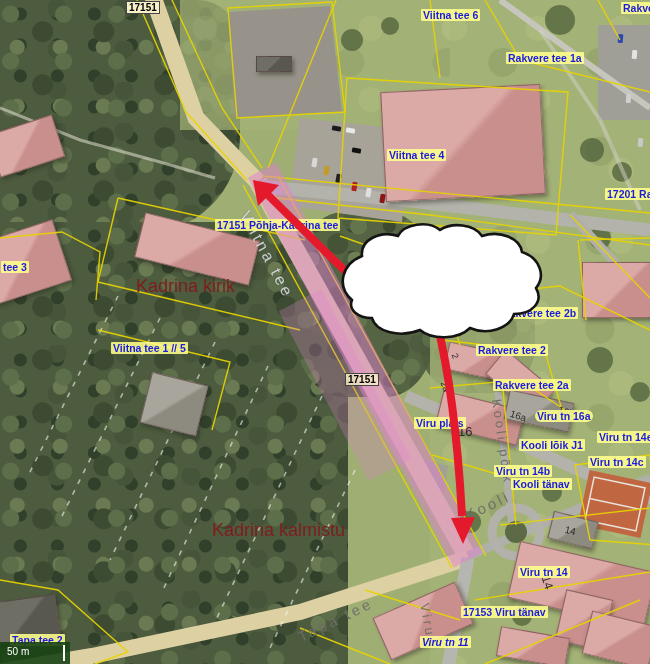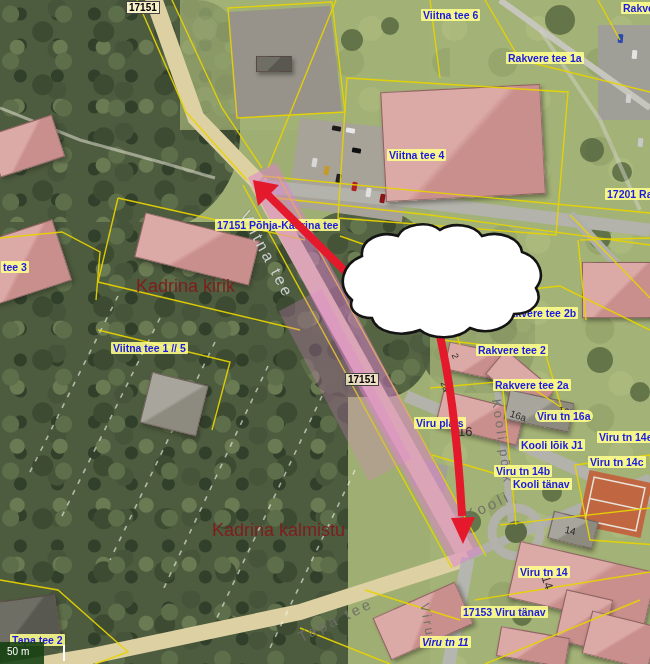--- a/index.html
+++ b/index.html
@@ -40,21 +40,21 @@
             text-shadow:0 0 2px rgba(60,60,60,.4);}
   .roadname-dark{position:absolute;color:rgba(110,110,104,.95);font-size:15px;
             letter-spacing:3px;white-space:nowrap;transform-origin:left top;}
   .bnum{position:absolute;color:#2c2c2c;font-size:10px;white-space:nowrap;
         transform-origin:left top;}
   .coop{position:absolute;color:#0c0c0c;font-size:42px;letter-spacing:2px;}
   .cloud-text{position:absolute;color:#ee5b9e;font-size:34px;font-weight:600;
               -webkit-text-stroke:.6px #ee5b9e;white-space:nowrap;}
   .car{position:absolute;width:9px;height:5px;border-radius:1px;}
   
-  #statusbar-left{position:absolute;left:0;top:642px;width:44px;height:22px;
+  #statusbar-left{position:absolute;left:0;top:642px;width:70px;height:22px;
       background:rgba(24,66,20,.9);color:#fff;font-size:10px;padding:4px 0 0 7px;}
   #statusbar-tick{position:absolute;left:63px;top:645px;width:2px;height:16px;background:#fff;}
   #statusbar-coords{position:absolute;left:67px;top:642px;width:132px;height:22px;
       background:rgba(24,66,20,.9);color:#fff;font-size:7.5px;line-height:10px;
       padding:2px 0 0 3px;white-space:nowrap;}
 </style>
 </head>
 <body>
 
 <div id="map">

